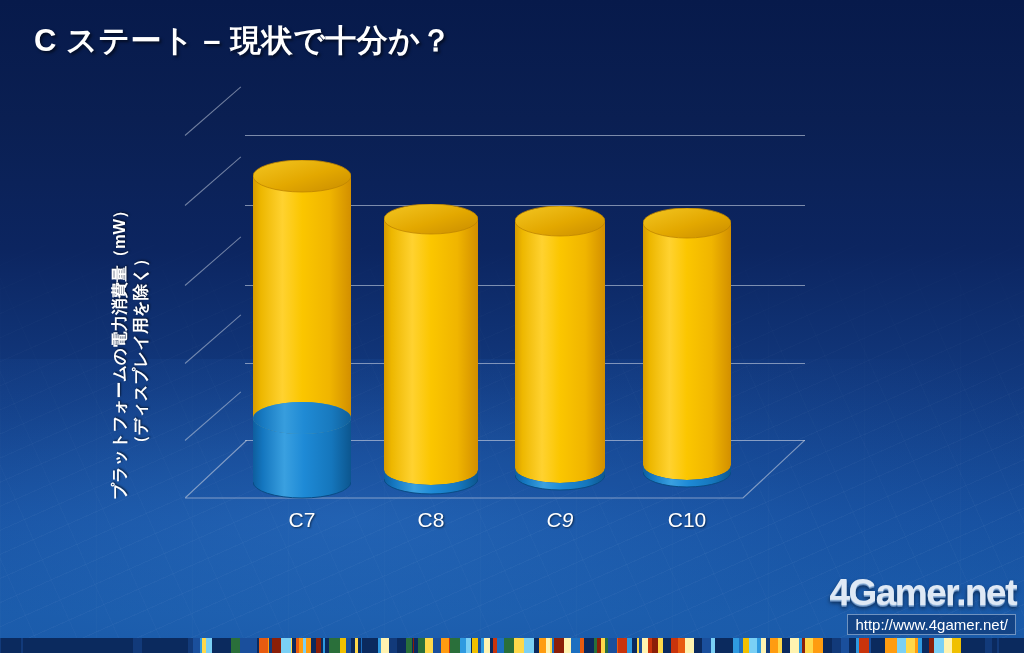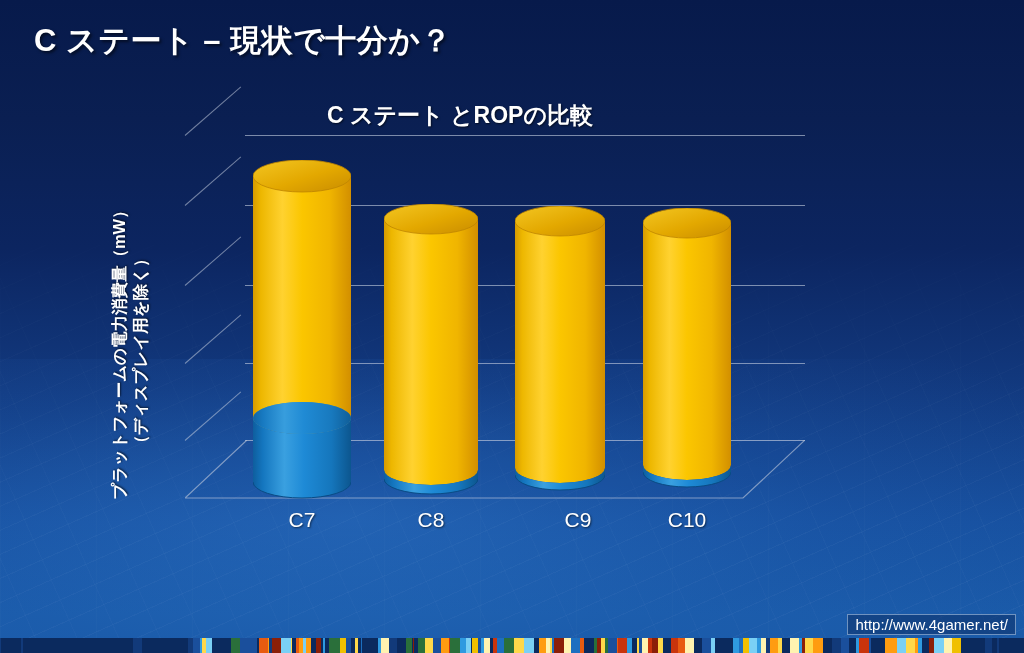--- a/index.html
+++ b/index.html
@@ -210,21 +210,20 @@
 
 <div id="slide">
 
   <div id="bg-texture"></div>
   <div id="bg-glow"></div>
 
   <div id="slide-title">C ステート – 現状で十分か？</div>
 
   <div id="chart">
 
-    <div id="chart-title">C ステート とROPの比較</div>
 
     <div id="y-axis-label">
       <div>プラットフォームの電力消費量（mW）</div>
       <div>（ディスプレイ用を除く）</div>
     </div>
 
     <div id="plot">
       <div id="gridlines">
         <div class="gridline" style="top:17px;"></div>
         <div class="gridline" style="top:87px;"></div>
@@ -311,29 +310,30 @@
           <path d="M0,257 L0,264 A44,15 0 0 0 88,264 L88,257 A44,15 0 0 1 0,257 Z" fill="url(#gBlue)"></path>
           <path d="M0,264 A44,15 0 0 0 88,264" fill="none" stroke="#0A4C85" stroke-width="1"></path>
           <ellipse cx="44" cy="15" rx="44" ry="15" fill="url(#gGoldTop)" stroke="#BE8400" stroke-width="0.8"></ellipse>
         </svg>
       </div>
     </div>
 
     <div id="x-labels">
       <div class="x-label" style="left:72px;">C7</div>
       <div class="x-label" style="left:201px;">C8</div>
-      <div class="x-label" style="left:348px;">C9</div>
+      <div class="x-label" style="left:330px;font-style:italic;">C9</div>
       <div class="x-label" style="left:457px;">C10</div>
     </div>
 
 
   </div>
 
 
   <div id="watermark">
+    <div id="wm-logo">4Gamer.net</div>
     <span id="wm-url">http://www.4gamer.net/</span>
   </div>
 
   <div id="stripe-band">
       <i style="width: 1px; background: rgb(18, 58, 122);"></i>
       <i style="width: 4px; background: rgb(11, 42, 94);"></i>
       <i style="width: 2px; background: rgb(11, 42, 94);"></i>
       <i style="width: 6px; background: rgb(11, 42, 94);"></i>
       <i style="width: 7px; background: rgb(11, 42, 94);"></i>
       <i style="width: 1px; background: rgb(11, 42, 94);"></i>

